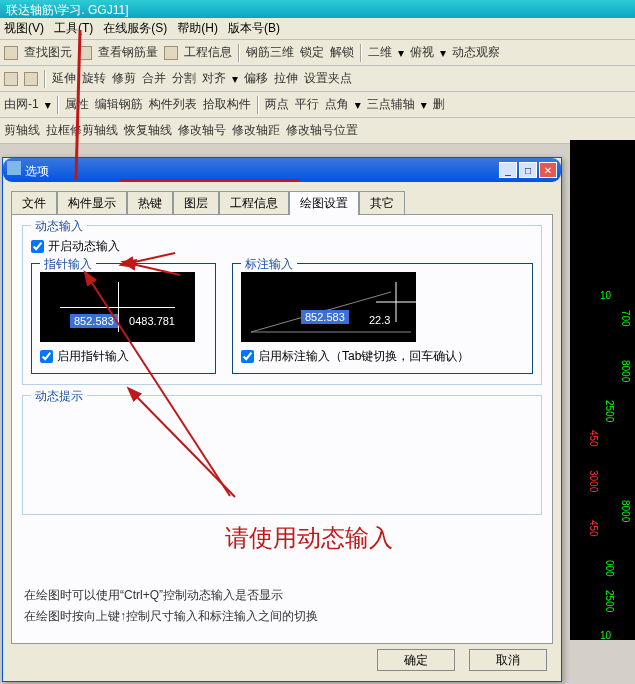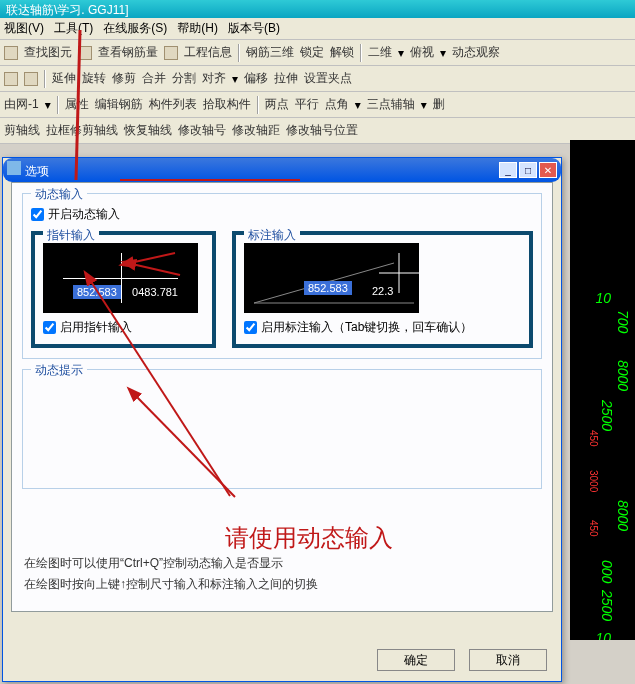--- a/index.html
+++ b/index.html
@@ -5,21 +5,21 @@
 * { box-sizing: border-box; margin: 0; padding: 0; }
 body { font-family: "SimSun", "Microsoft YaHei", sans-serif; font-size: 12px; background: #d4d0c8; width: 635px; height: 684px; overflow: hidden; position: relative; }
 .titlebar { background: linear-gradient(#2ecad6,#0aa5c2); color: #fff; padding: 2px 6px; font-size: 12px; height: 18px; }
 .menubar { background: #ece9d8; padding: 2px 4px; border-bottom: 1px solid #c0c0c0; display: flex; gap: 10px; height: 22px; align-items:center;}
 .menubar span { cursor: default; }
 .toolbar { background: #ece9d8; padding: 2px 4px; border-bottom: 1px solid #c0c0c0; display: flex; gap: 6px; align-items:center; height: 26px; flex-wrap:nowrap; overflow:hidden; white-space:nowrap;}
 .toolbar span { color: #333; }
 .tbicon { width:14px; height:14px; display:inline-block; background:#e0d8c0; border:1px solid #a09070; }
 .sep { width:2px; height:18px; border-left:1px solid #a0a0a0; border-right:1px solid #fff; }
 .canvas-bg { position:absolute; right:0; top:140px; width:65px; height:500px; background:#000; overflow:hidden;}
-.canvas-bg .dim { position:absolute; color:#0f0; font-size:14px;font-style:italic; }
+.canvas-bg .dim { position:absolute; color:#0f0; font-size:10px; }
 .canvas-bg .dimr { position:absolute; color:#f33; font-size:10px; }
 .dialog { position:absolute; left:2px; top:157px; width:560px; height:525px; background:#ece9d8; border:1px solid #0054e3; box-shadow:2px 2px 6px rgba(0,0,0,.3);}
 .dtitle { background: linear-gradient(#3b77dd,#0054e3); height:24px; color:#fff; display:flex; align-items:center; padding:12px 4px; justify-content:space-between;border-radius:9px;}
 .dtitle .wbtns { display:flex; gap:2px;}
 .wbtn { width:18px; height:16px; background:#d4e4ff; border:1px solid #fff; display:flex;align-items:center;justify-content:center; font-size:10px; color:#003;}
 .wbtn.close { background:#e35a4f; color:#fff;}
 .tabs { display:flex; margin:8px 8px 0 8px; }
 .tab { background:#ece9d8; border:1px solid #919b9c; border-bottom:none; padding:3px 10px; margin-right:0px; font-size:12px; position:relative; top:1px; cursor:default;}
 .tab.active { background:#fcfcfe; z-index:2;}
 .tabbody { margin:0 8px 8px 8px; border:1px solid #919b9c; background:#fcfcfe; padding:10px; height:430px; position:relative;}
@@ -30,21 +30,21 @@
 .preview2 { background:#000; width:175px; height:70px; position:relative; margin-bottom:6px;}
 .valbox { background:#3a6fd8; color:#fff; padding:1px 4px; font-size:11px; display:inline-block;}
 .valnum { color:#fff; font-size:11px;padding-left:8px;}
 .chk { display:flex; align-items:center; gap:4px; font-size:12px; margin-top:4px;}
 .chk input { width:13px; height:13px;}
 .hint { font-size:12px; margin:4px 0; color:#333;}
 .dlgbtns { position:absolute; right:14px; bottom:10px; display:flex; gap:14px;}
 .dlgbtn { width:78px; height:22px; background:#ece9d8; border:1px solid #888; font-size:12px;}
 .bigtext { position:absolute; color:#c01818; font-size:24px; font-family:"SimSun";margin-top:25px; }
 svg.overlay { position:absolute; inset:0; width:100%; height:100%; pointer-events:none; z-index:50;}
-.subgroup { border:4px solid #0c4a6e; padding:8px; position:relative; }
+.subgroup { border:1px solid #0c4a6e; padding:8px; position:relative; }
 .subgroup-title { position:absolute; top:-8px; left:8px; background:#fcfcfe; color:#2050a0; padding:0 4px; font-size:12px;}
 </style>
 </head>
 <body>
 
 <div class="titlebar"><span>联达轴筋\学习. GGJ11]</span></div>
 
 <div class="menubar">
  <span>视图(V)</span>
  <span>工具(T)</span>
@@ -121,20 +121,29 @@
 </div>
 
 <div class="dialog">
  <div class="dtitle">
   <span><span style="display:inline-block;width:14px;height:14px;background:#7fb8e8;margin-right:4px;"></span><span>选项</span></span>
   <span class="wbtns">
    <span class="wbtn">_</span>
    <span class="wbtn">□</span>
    <span class="wbtn close">✕</span>
   </span>
+ </div>
+ <div class="tabs">
+  <div class="tab">文件</div>
+  <div class="tab">构件显示</div>
+  <div class="tab">热键</div>
+  <div class="tab">图层</div>
+  <div class="tab">工程信息</div>
+  <div class="tab active">绘图设置</div>
+  <div class="tab">其它</div>
  </div>
  <div class="tabbody">
   <div class="group">
    <div class="group-title">动态输入</div>
    <label class="chk">
           <input type="checkbox" checked="" style="">
           <span>开启动态输入</span>
         </label>
    <div class="row" style="margin-top:8px;">
     <div class="subgroup" style="width:185px">

